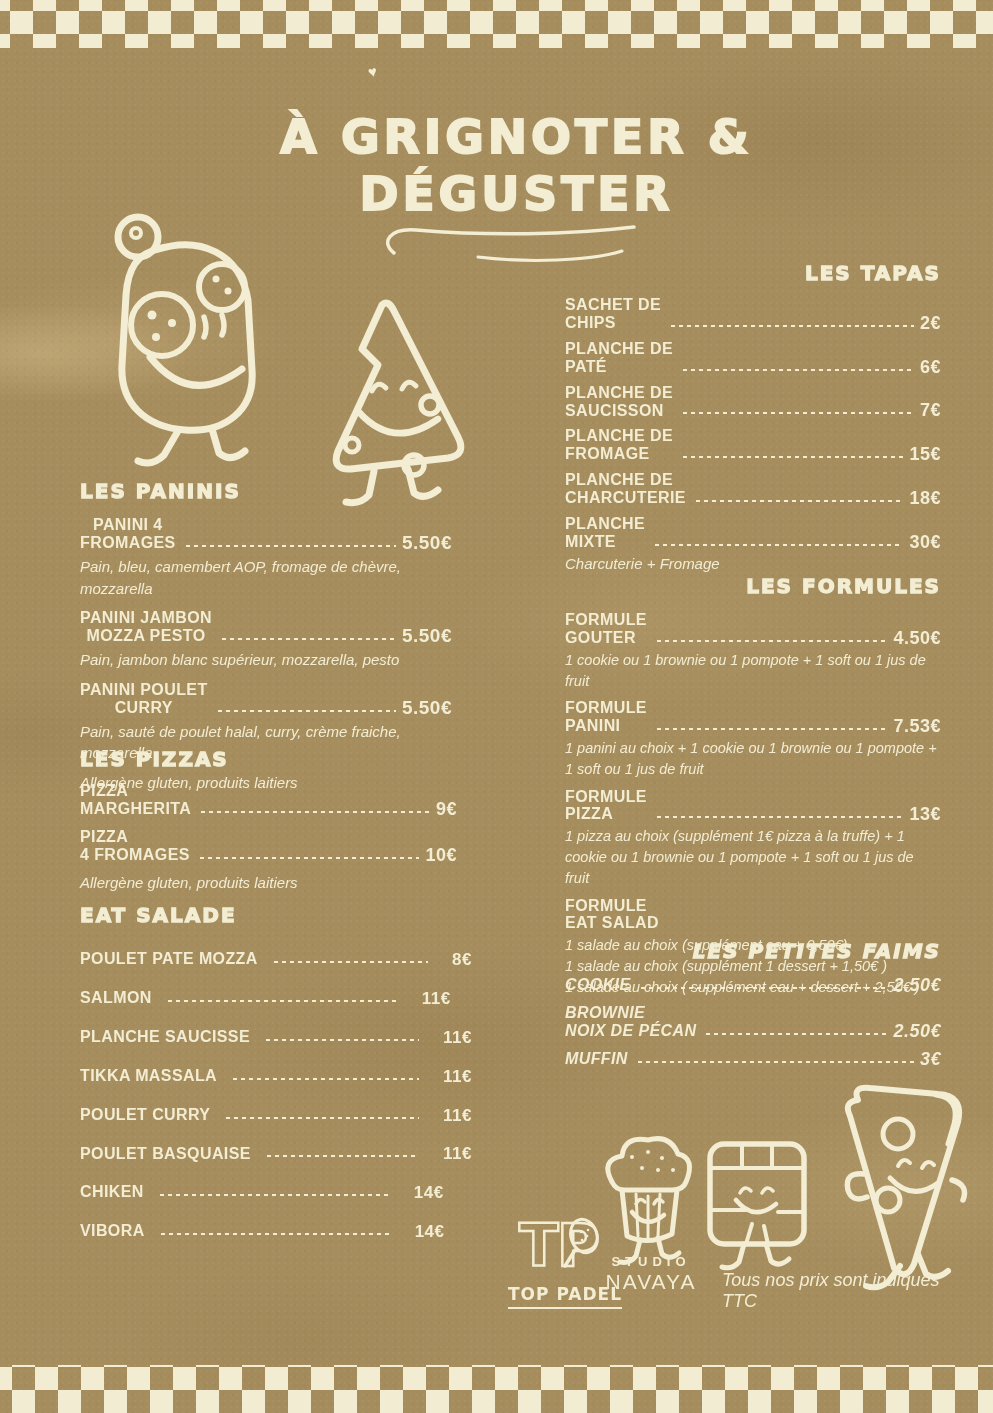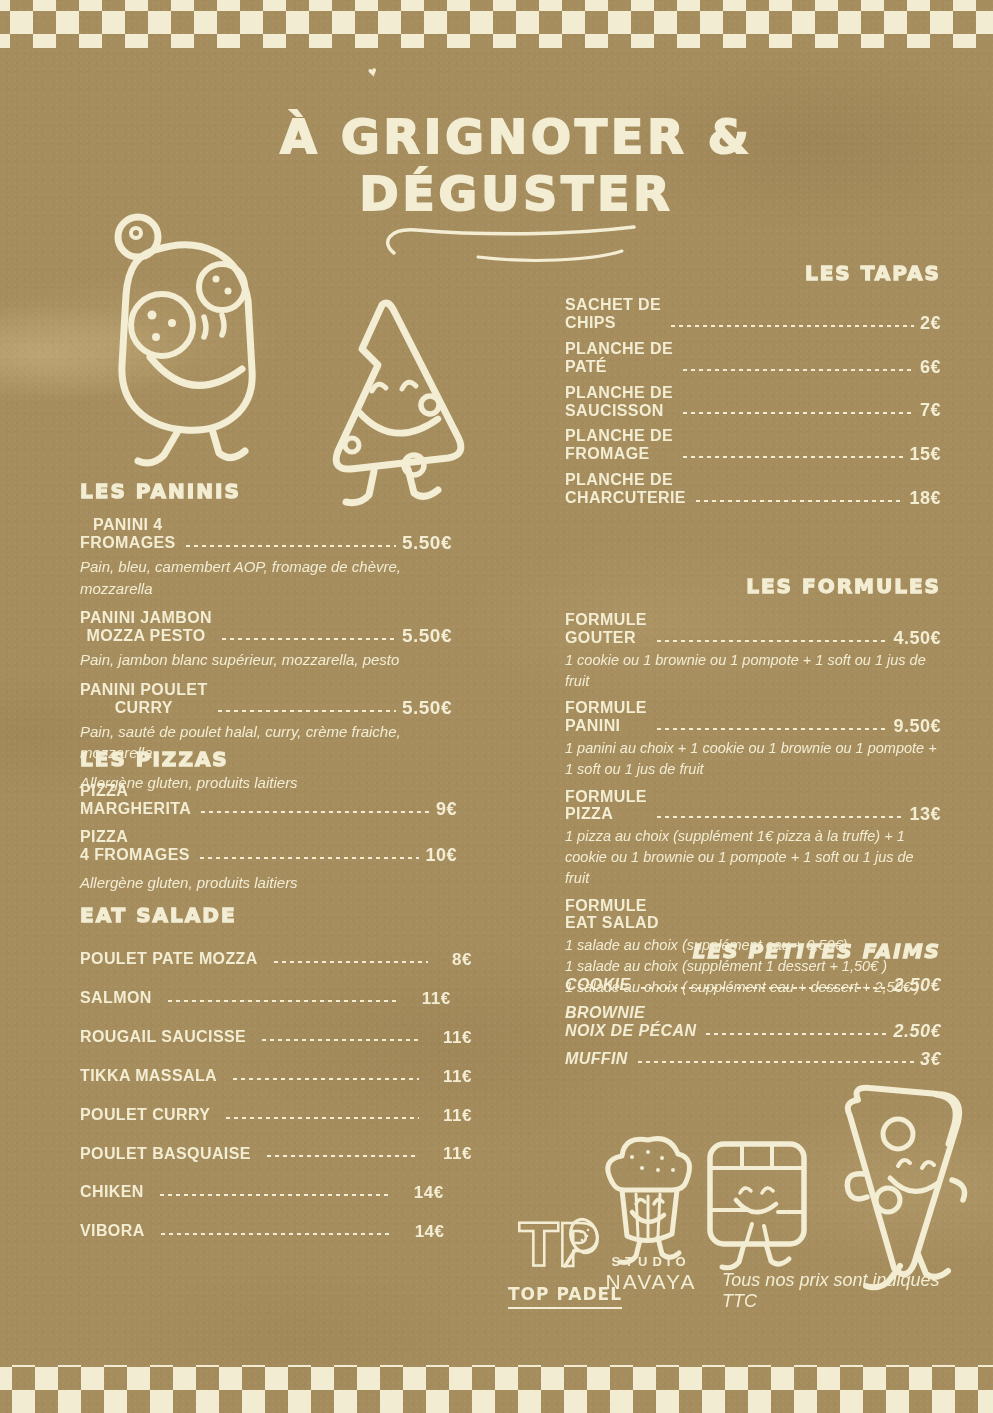--- a/index.html
+++ b/index.html
@@ -235,21 +235,21 @@
         </div>
       <div class="item">
           <div class="row">
         <span class="name">SALMON</span>
         <span class="leader"></span>
         <span class="price">11€</span>
       </div>
         </div>
       <div class="item">
           <div class="row">
-        <span class="name">ROUGAIL SAUCISSE</span>
+        <span class="name">PLANCHE SAUCISSE</span>
         <span class="leader"></span>
         <span class="price">11€</span>
       </div>
         </div>
       <div class="item">
           <div class="row">
         <span class="name">TIKKA MASSALA</span>
         <span class="leader"></span>
         <span class="price">11€</span>
       </div>
@@ -322,39 +322,48 @@
       </div>
         </div>
       <div class="item">
           <div class="row">
         <span class="name">PLANCHE DE
 CHARCUTERIE</span>
         <span class="leader"></span>
         <span class="price">18€</span>
       </div>
         </div>
+      <div class="item">
+        <div class="row">
+          <span class="name">PLANCHE
+MIXTE</span>
+          <span class="leader"></span>
+          <span class="price">30€</span>
+        </div>
+        <div class="desc inline">Charcuterie + Fromage</div>
+      </div>
     </section>
 
     <section class="sec formules">
       <h2 class="display right">LES FORMULES</h2>
       <div class="item">
         <div class="row">
           <span class="name">FORMULE
 GOUTER</span>
           <span class="leader"></span>
           <span class="price">4.50€</span>
         </div>
         <div class="desc">1 cookie ou 1 brownie ou 1 pompote + 1 soft ou 1 jus de fruit</div>
       </div>
       <div class="item">
         <div class="row">
           <span class="name">FORMULE
 PANINI</span>
           <span class="leader"></span>
-          <span class="price">9.50€</span>
+          <span class="price">7.53€</span>
         </div>
         <div class="desc">1 panini au choix + 1 cookie ou 1 brownie ou 1 pompote + 1 soft ou 1 jus de fruit</div>
       </div>
       <div class="item">
         <div class="row">
           <span class="name">FORMULE
 PIZZA</span>
           <span class="leader"></span>
           <span class="price">13€</span>
         </div>

